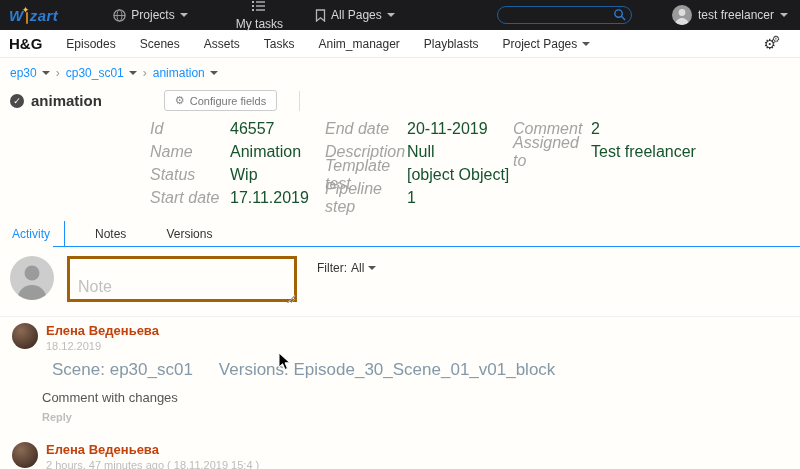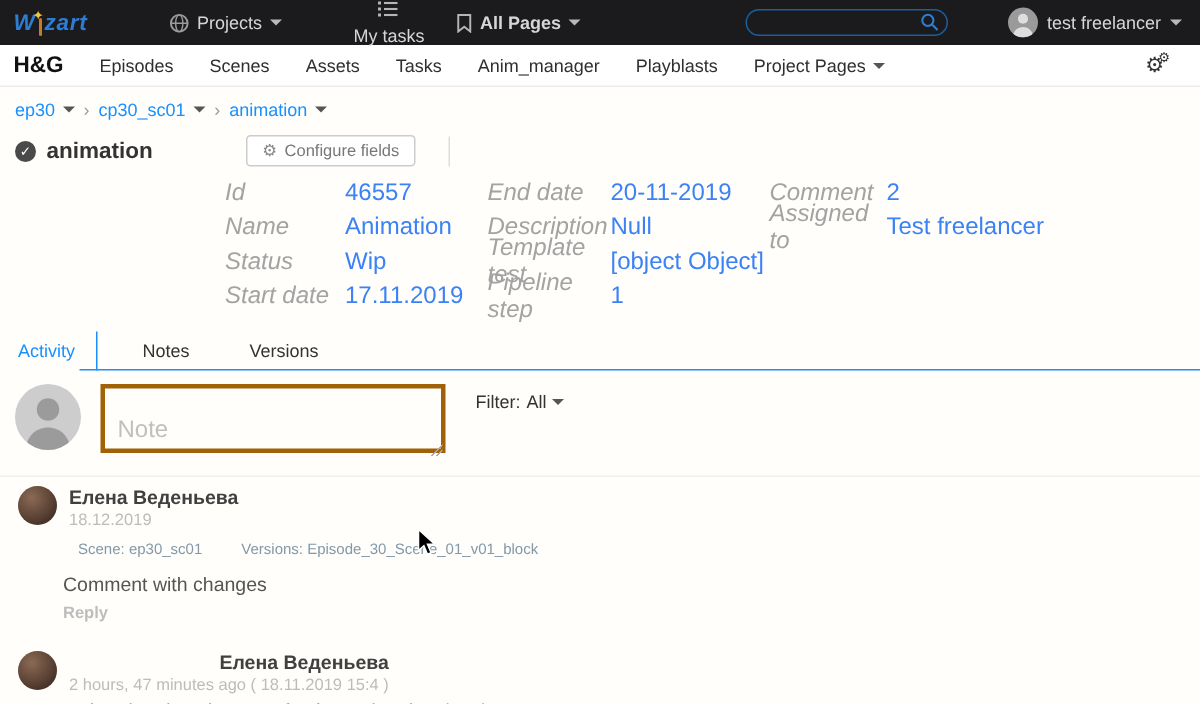--- a/index.html
+++ b/index.html
@@ -17,21 +17,21 @@
     color: #d6d6d6; font-size: 12px;
   }
   .logo { margin-left: 9px; display: flex; align-items: flex-end; cursor: pointer; }
   .logo .lw, .logo .lrest { color: #2d7dd2; font-weight: bold; font-size: 15px; font-style: italic; letter-spacing: .5px; }
   .wand { position: relative; width: 4px; height: 15px; margin: 0 1px; }
   .wand .stick { position: absolute; left: 1px; top: 3px; width: 2px; height: 12px; background: #c77c2a; border-radius: 1px; }
   .wand .spark { position: absolute; left: -3px; top: -4px; color: #f5c542; font-size: 9px; font-style: normal; }
   .topnav-item { display: flex; align-items: center; gap: 5px; cursor: pointer; white-space: nowrap; }
   .tb-projects { margin-left: 55px; }
   .tb-mytasks { margin-left: 48px; flex-direction: column; }
-  .tb-allpages { margin-left: 21px; font-weight: bold; }
+  .tb-allpages { margin-left: 32px; }
   .caret { width: 0; height: 0; border-left: 4px solid transparent; border-right: 4px solid transparent; border-top: 4px solid #b9b9b9; display: inline-block; }
   .caret.dark { border-top-color: #555; }
   .search-wrap { margin-left: auto; margin-right: 0; position: relative; width: 135px; height: 18px; }
   .search-input {
     width: 100%; height: 100%; background: transparent; border: 1px solid #1c5f9d;
     border-radius: 10px; color: #ddd; font-size: 11px; padding: 0 22px 0 10px; outline: none;
   }
   .search-icon { position: absolute; right: 6px; top: 2px; }
   .user-chip { display: flex; align-items: center; gap: 6px; margin-left: 40px; margin-right: 12px; cursor: pointer; }
   .avatar-sm { width: 20px; height: 20px; border-radius: 50%; background: #9a9a9a; display: flex; align-items: flex-end; justify-content: center; overflow: hidden; }
@@ -54,21 +54,21 @@
   .cfg-btn { margin-left: 62px; border: 1px solid #ccc; border-radius: 3px; background: #fff; padding: 3px 10px; font-size: 11px; color: #777; display: flex; align-items: center; gap: 5px; cursor: pointer; }
   .cfg-btn .gear { color: #888; font-size: 11px; }
   .head-divider { width: 1px; height: 20px; background: #ddd; margin-left: 22px; }
   
   .fields { display: flex; margin: 6px 0 0 150px; font-size: 16px; }
   .fcol { display: grid; grid-template-columns: auto auto; grid-auto-rows: 23px; align-items: center; }
   .fcol.c1 { grid-template-columns: 80px 95px; }
   .fcol.c2 { grid-template-columns: 82px 106px; }
   .fcol.c3 { grid-template-columns: 78px 130px; }
   .flabel { font-style: italic; color: #a3a3a3; }
-  .fvalue { color: #3b82f6; }
+  .fvalue { color: #14532d; }
   
   .tabbar { margin-top: 12px; position: relative; height: 26px; display: flex; align-items: center; font-size: 12px; }
   .tabbar::after { content: ""; position: absolute; left: 53px; right: 0; bottom: 0; height: 1px; background: #1890ff; }
   .tab { padding: 0 16px; height: 26px; line-height: 26px; cursor: pointer; color: #333; }
   .tab.active { color: #1890ff; border-right: 1px solid #1890ff; padding-left: 12px; padding-right: 14px; }
   .tab.t2 { margin-left: 14px; }
   .tab.t3 { margin-left: 8px; }
   
   .composer { display: flex; align-items: flex-start; padding: 9px 0 10px 10px; }
   .avatar-lg { width: 44px; height: 44px; border-radius: 50%; background: #cdcdcd; overflow: hidden; flex: none; }
@@ -78,23 +78,23 @@
   .resize-grip { position: absolute; right: 2px; bottom: 3px; width: 8px; height: 8px;
     background: linear-gradient(135deg, transparent 0 50%, #aaa 50% 57%, transparent 57% 72%, #aaa 72% 79%, transparent 79%); }
   .filter-row { margin-left: 20px; margin-top: 5px; font-size: 12px; color: #333; display: flex; align-items: center; gap: 4px; cursor: pointer; }
   
   .feed { border-top: 1px solid #f0f0f0; padding: 6px 0 0 12px; }
   .entry { position: relative; }
   .entry-head { display: flex; align-items: flex-start; }
   .avatar-md { width: 26px; height: 26px; border-radius: 50%; flex: none;
     background: radial-gradient(circle at 35% 30%, #8a6a55, #5b4234 55%, #2e2019); }
   .eh-text { margin-left: 8px; }
-  .e-name { font-weight: bold; font-size: 13px; color: #404040; text-align: right; }
+  .e-name { font-weight: bold; font-size: 13px; color: #c2410c; }
   .e-time { font-size: 11px; color: #bcbcbc; margin-top: 2px; }
-  .e-meta { margin: 8px 0 0 40px; font-size: 10px; color: #8398a8; display: flex; gap: 26px; }
+  .e-meta { margin: 8px 0 0 40px; font-size: 17px; color: #8398a8; display: flex; gap: 26px; }
   .e-meta .mv { cursor: pointer; }
   .e-comment { margin: 10px 0 0 30px; font-size: 13px; color: #555; }
   .e-reply { margin: 6px 0 0 30px; font-size: 11px; color: #bdbdbd; cursor: pointer; font-weight: bold; }
   .e-update { margin: 4px 0 0 30px; font-size: 12.5px; color: #555; }
   .e-update .lnk { color: #1890ff; cursor: pointer; }
   .entry.e1 { padding-bottom: 14px; }
   .entry.e2, .entry.e3 { padding-top: 5px; padding-bottom: 5px; }
   
   .cursor { position: absolute; left: 278px; top: 352px; z-index: 50; pointer-events: none; }
   svg.icon { display: block; }

